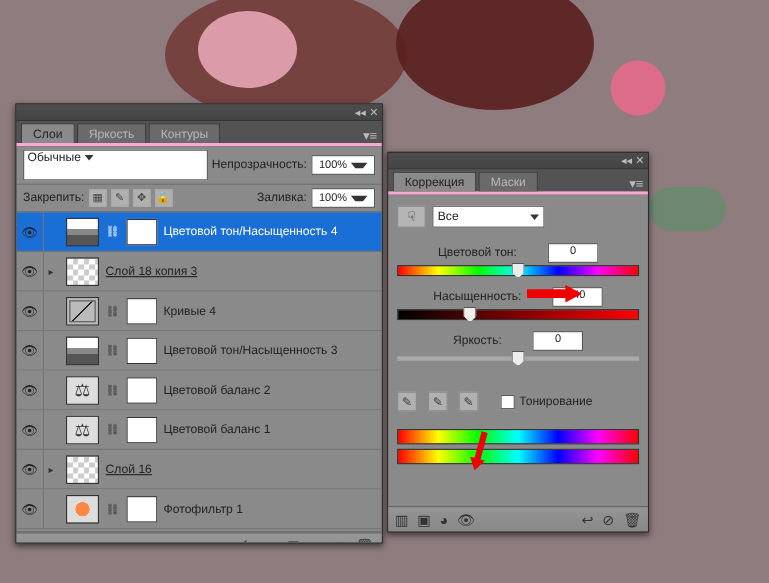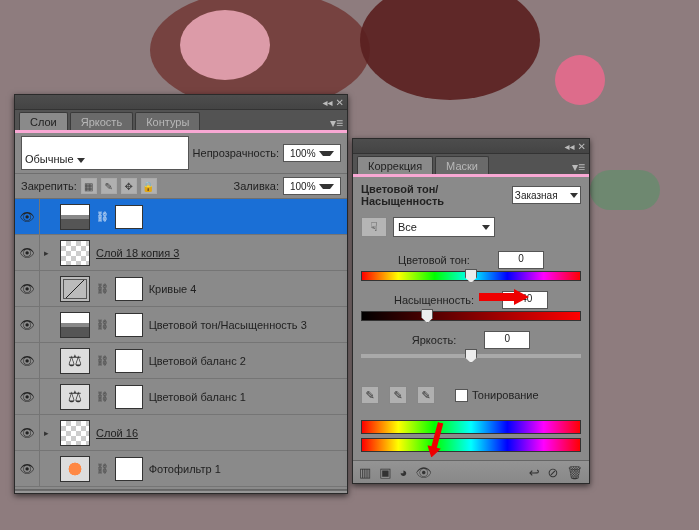--- a/index.html
+++ b/index.html
@@ -74,21 +74,21 @@
     padding: 3px 6px;
     border-bottom: 1px solid #6f6f6f;
     font-size: 11px;
     color: #222;
   }
   .select, .num-input {
     background: #fff;
     border: 1px solid #555;
     font-size: 11px;
     height: 28px;
-    padding: 16px 3px;
+    padding: 0 3px;
     box-sizing: border-box;
   }
   .select { flex: 1; }
   .tri { display:inline-block; width:0;height:0;border-left:4px solid transparent;border-right:4px solid transparent;border-top:5px solid #333; vertical-align:middle; margin-left:3px;}
   .nbox { display:inline-flex; align-items:center; background:#fff; border:1px solid #555; height:16px; padding:0 6px; width:44px; }
   .nbox span { flex:1; text-align:right; font-size:10px; }
   .mini-icon {
     width: 14px; height: 14px; border: 1px solid #aaa;
     display: inline-flex; align-items:center; justify-content:center;
     font-size: 10px; color:#444; background:#b0b0b0;
@@ -253,20 +253,21 @@
       </div>
     </div>
 
     <div class="layer-list" id="layer-list">
         <div class="layer-row selected">
           <div class="eye">👁</div>
           <div class="content indent">
             <div class="thumb adj-hue"></div>
             <span class="link-icon">⛓</span>
             <div class="mask"></div>
+            <span class="layer-name">Цветовой тон/Насыщенность 4</span>
           </div>
         </div>
         <div class="layer-row">
           <div class="eye">👁</div>
           <div class="content">
             <span class="chevron">▸</span>
             <div class="thumb checker"></div>
             <span class="layer-name underlined">Слой 18 копия 3</span>
           </div>
         </div>
@@ -342,27 +343,20 @@
     <span class="hbtn">◂◂</span>
     <span class="hbtn">✕</span>
   </div>
   <div class="tabs">
     <div class="tab active">Коррекция</div>
     <div class="tab">Маски</div>
     <span class="menu-dots">▾≡</span>
   </div>
   <div class="panel-body" style="display:flex;flex-direction:column;">
     <div class="corr-body" style="flex:1;position:relative;">
-      <div class="corr-title">
-        <b>Цветовой тон/Насыщенность</b>
-        <div class="preset-sel">
-          <span>Заказная</span>
-            <span class="tri"></span>
-        </div>
-      </div>
 
       <div class="dd-row">
         <div class="hand-ico">☟</div>
         <div class="dd">
           <span>Все</span>
             <span class="tri"></span>
         </div>
       </div>
 
       <div class="slider-block">

